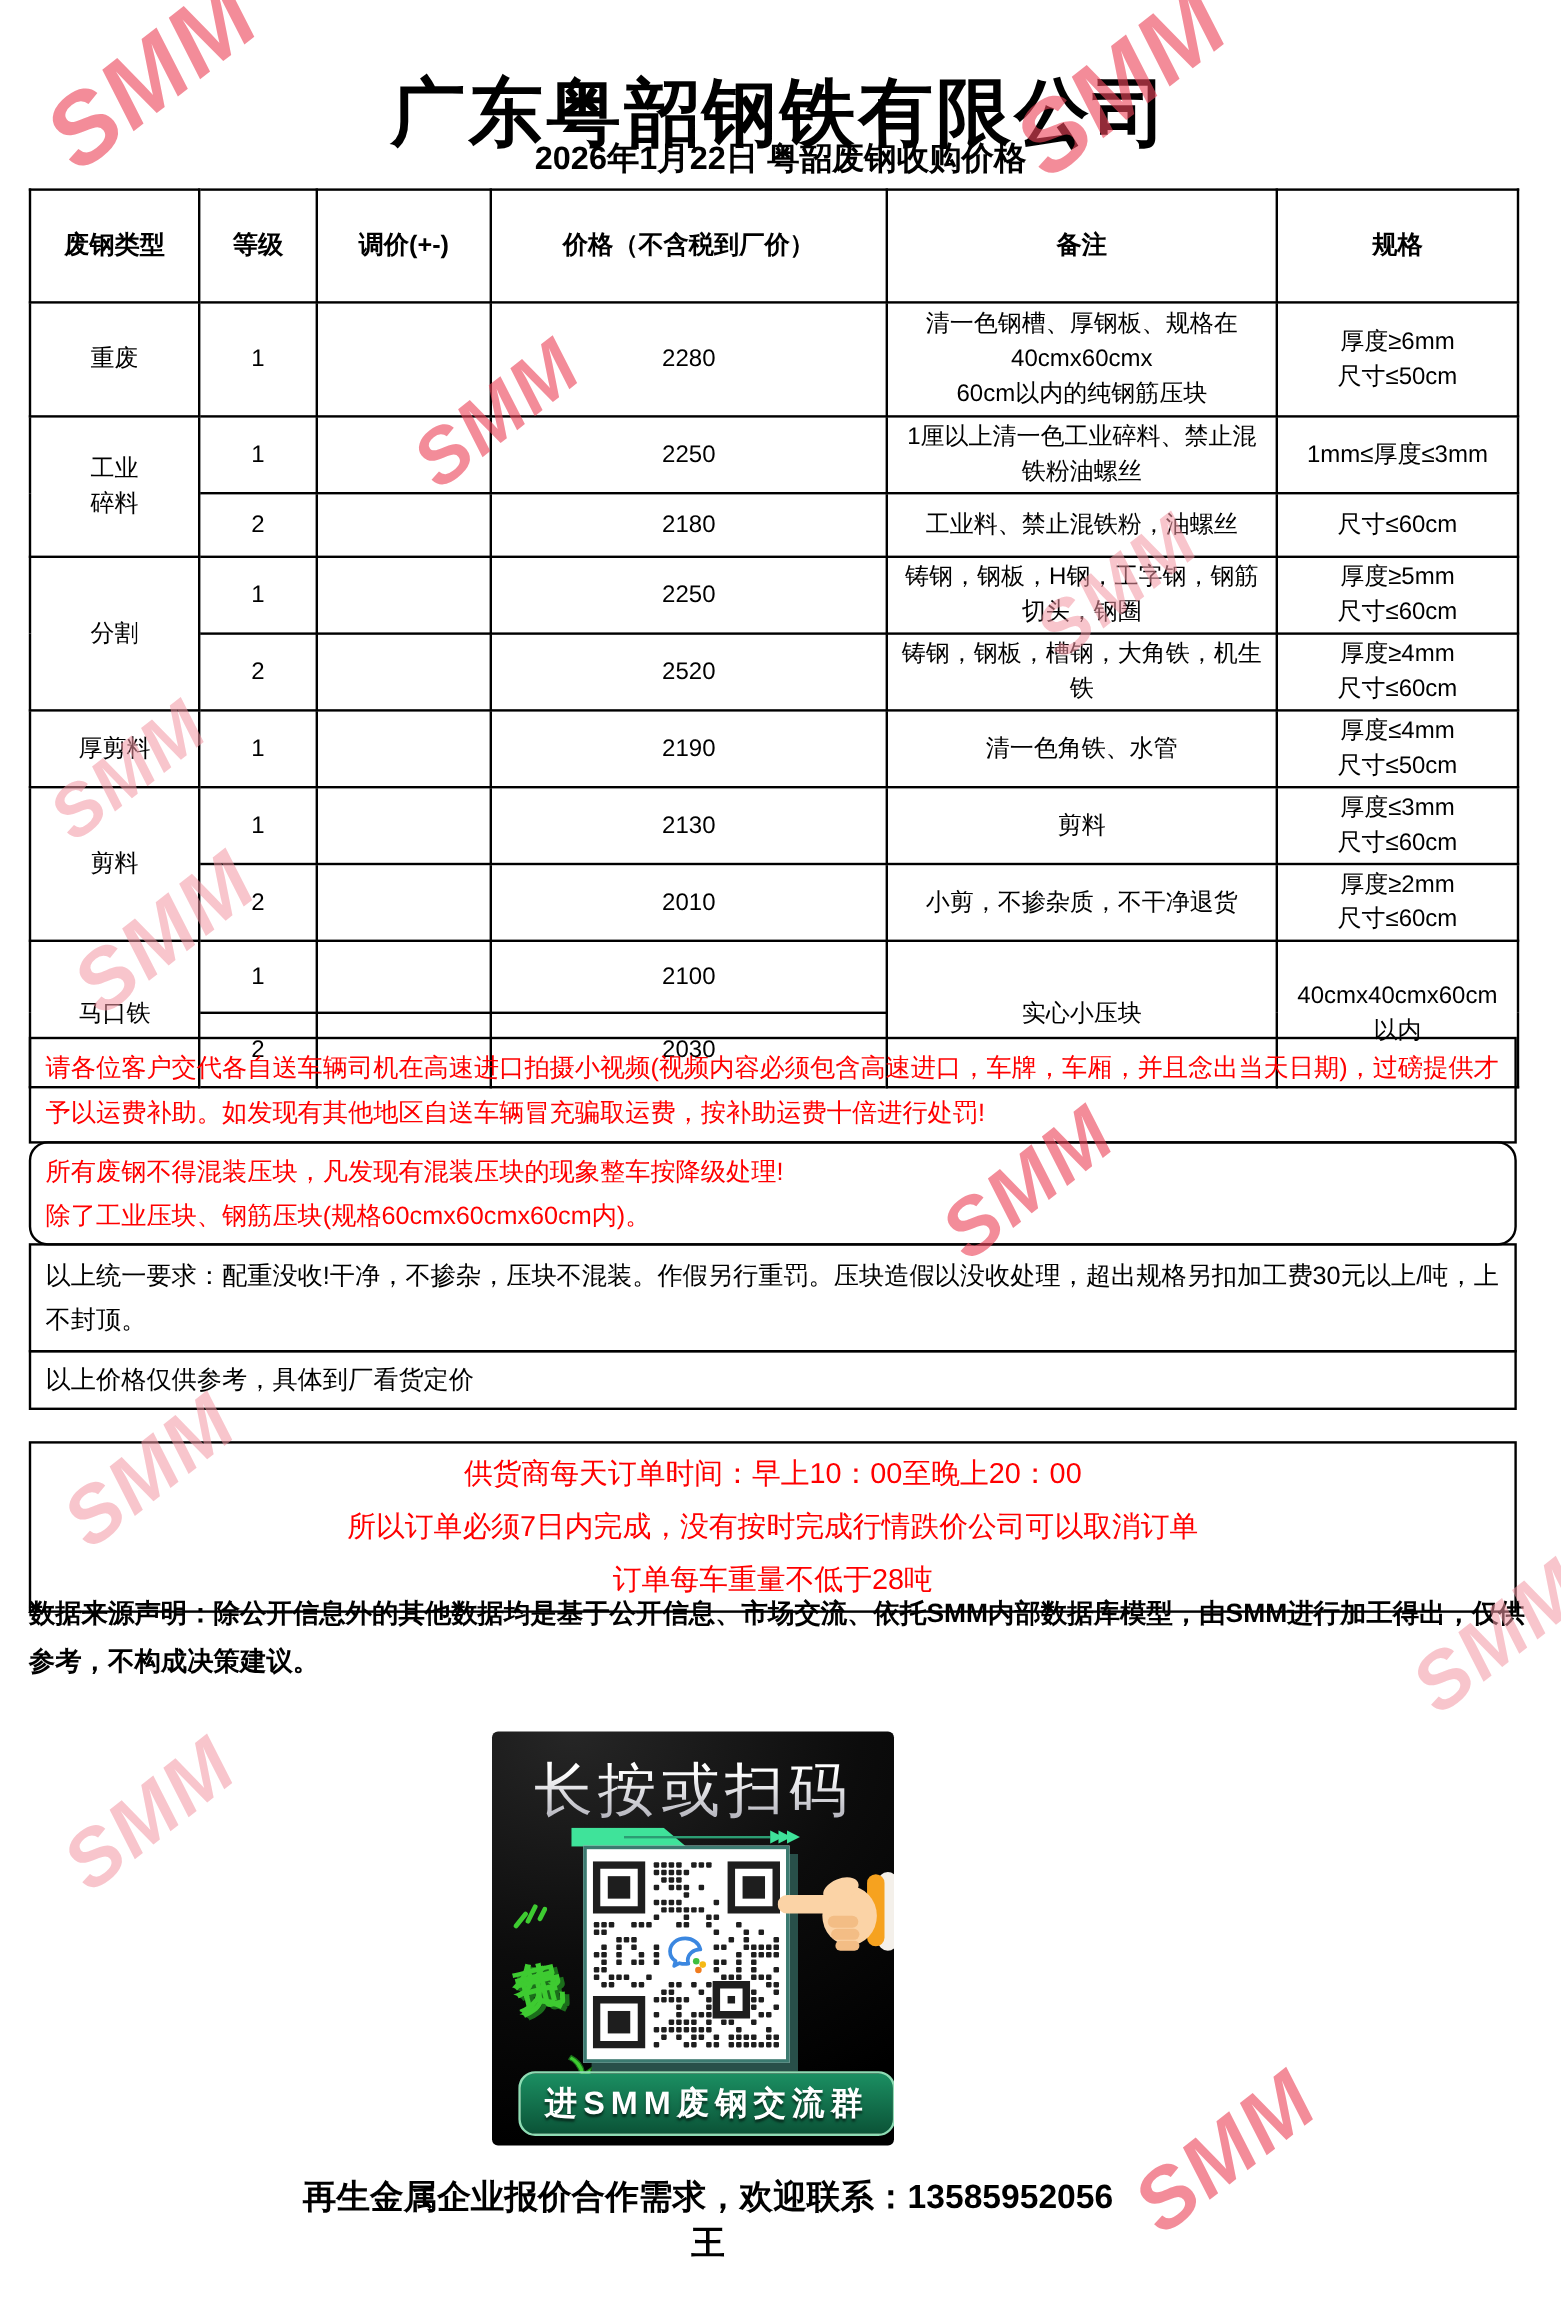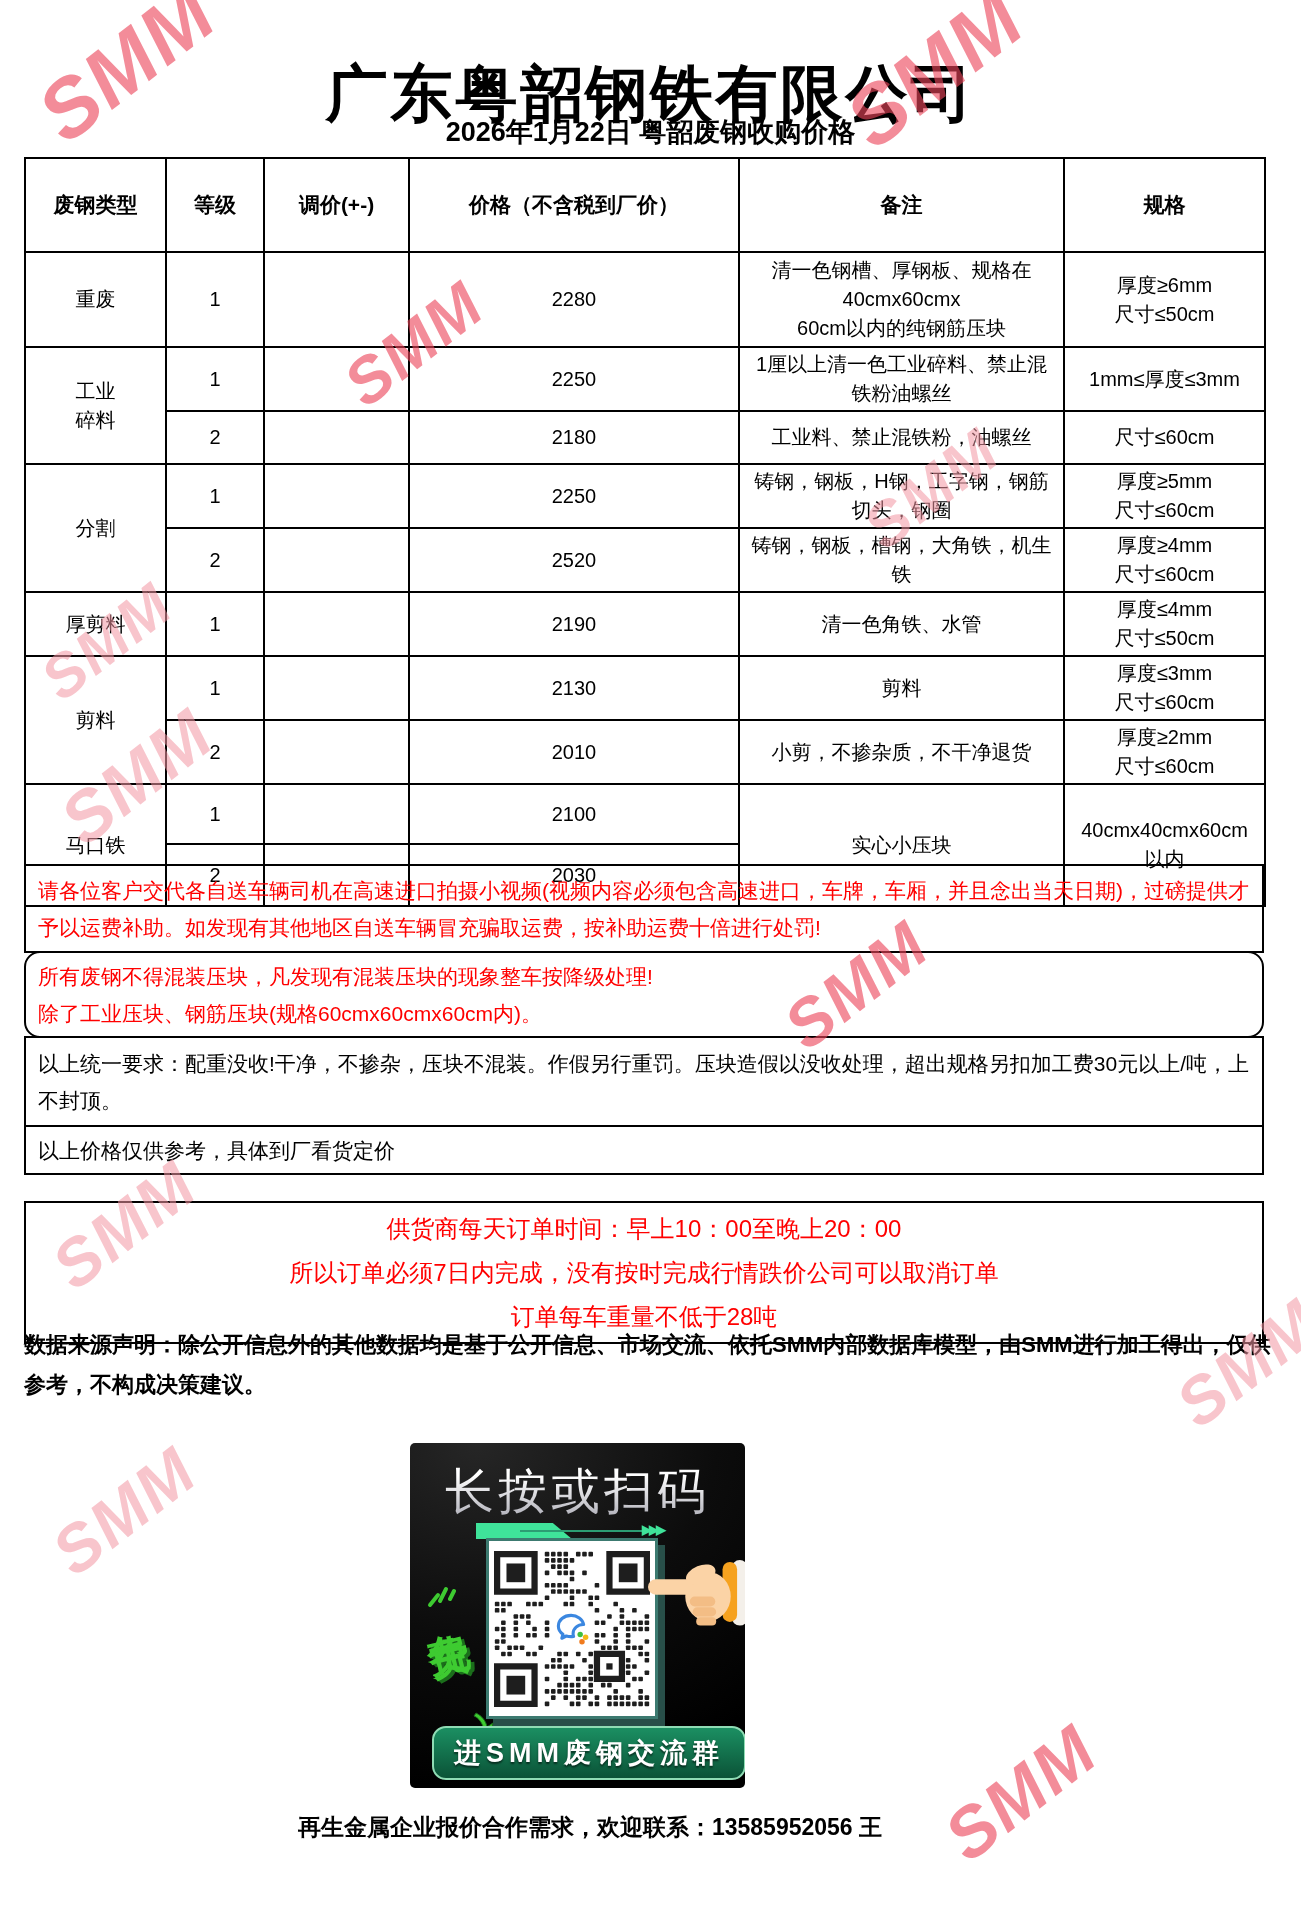--- a/index.html
+++ b/index.html
@@ -83,21 +83,21 @@
   .free-arrow{position:absolute;left:62px;top:268px;}
   .hand{position:absolute;left:238px;top:108px;width:100px;height:90px;}
   .qr-button{position:absolute;left:22px;top:283px;width:314px;height:54px;border-radius:14px;
              background:linear-gradient(180deg,#1b8f62 0%,#0b5337 100%);
              border:2px solid #8fdcb4;box-sizing:border-box;display:flex;align-items:center;
              justify-content:center;font-size:27px;font-weight:800;color:#fff;
              letter-spacing:5px;text-shadow:0 2px 2px rgba(0,0,0,0.55);}
 
   
   .doc-footer{position:absolute;left:250px;top:1812px;width:680px;text-align:center;
-              font-size:23px;font-weight:700;z-index:2;}
+              font-size:28px;font-weight:700;z-index:2;}
 </style>
 </head>
 <body>
 
 <div class="page">
 
   <div class="wm wm-strong wm1">SMM</div>
   <div class="wm wm-strong wm2">SMM</div>
   <div class="wm wm-strong wm3">SMM</div>
   <div class="wm wm-light wm4">SMM</div>

